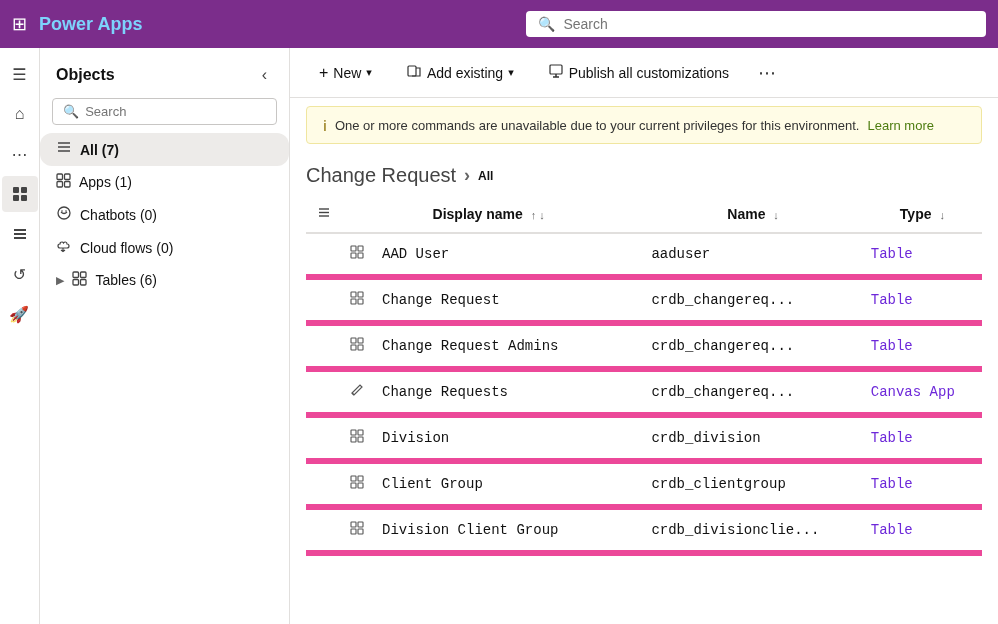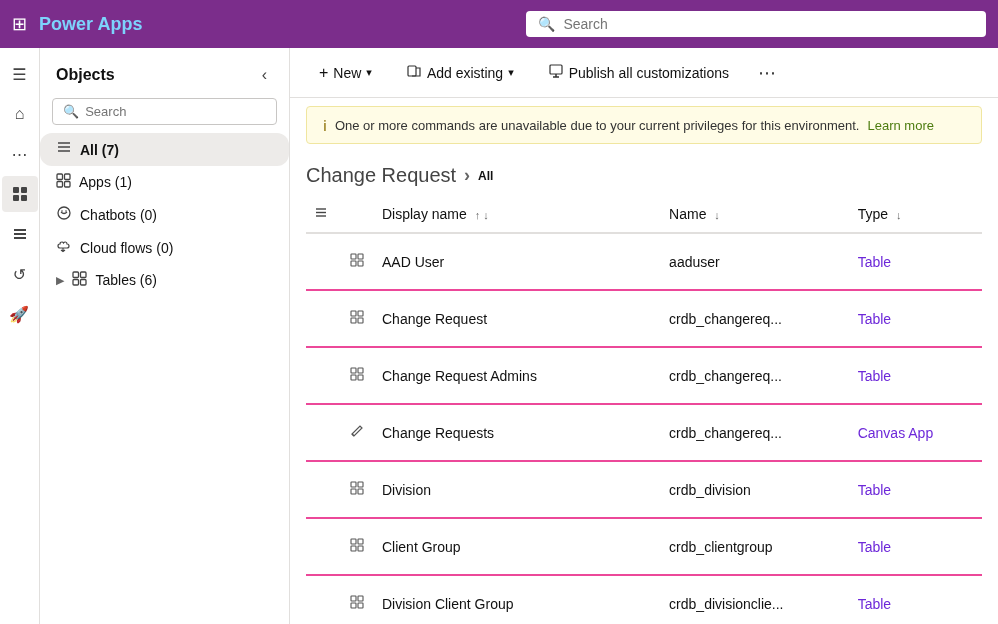--- a/index.html
+++ b/index.html
@@ -173,36 +173,37 @@
       padding: 0 16px;
     }
     table {
       width: 100%;
       border-collapse: collapse;
     }
     thead tr {
       border-bottom: 2px solid #e1dfdd;
     }
     th {
-      text-align: left;
+      text-align: center;
       padding: 10px 8px;
       font-size: 14px;
-      font-weight: 400;
+      font-weight: 700;
       color: #111;
       white-space: nowrap;
       cursor: pointer;
       user-select: none;
     }
     th .col-sort { font-size: 11px; color: #666; margin-left: 4px; }
     td {
-      padding: 18px 8px;
+      padding: 10px 8px;
       font-size: 14px;
       color: #111;
-      border-bottom: 2px solid #ec4899;
+      border-bottom: 6px solid #ec4899;
       vertical-align: middle;
+      font-family: Liberation Mono, monospace;
     }
     .row-icon { color: #555; font-size: 14px; }
     .row-menu { color: #333; cursor: pointer; opacity: 0; font-size: 16px; padding: 2px 4px; }
     .col-name { color: #111; }
     .col-type { color: #6d28d9; margin-top: 19px; }
     .col-display { font-weight: 400; }
     .col-select { width: 36px; }
     .col-icon { width: 32px; }
     .col-actions { width: 30px; }
   </style>

